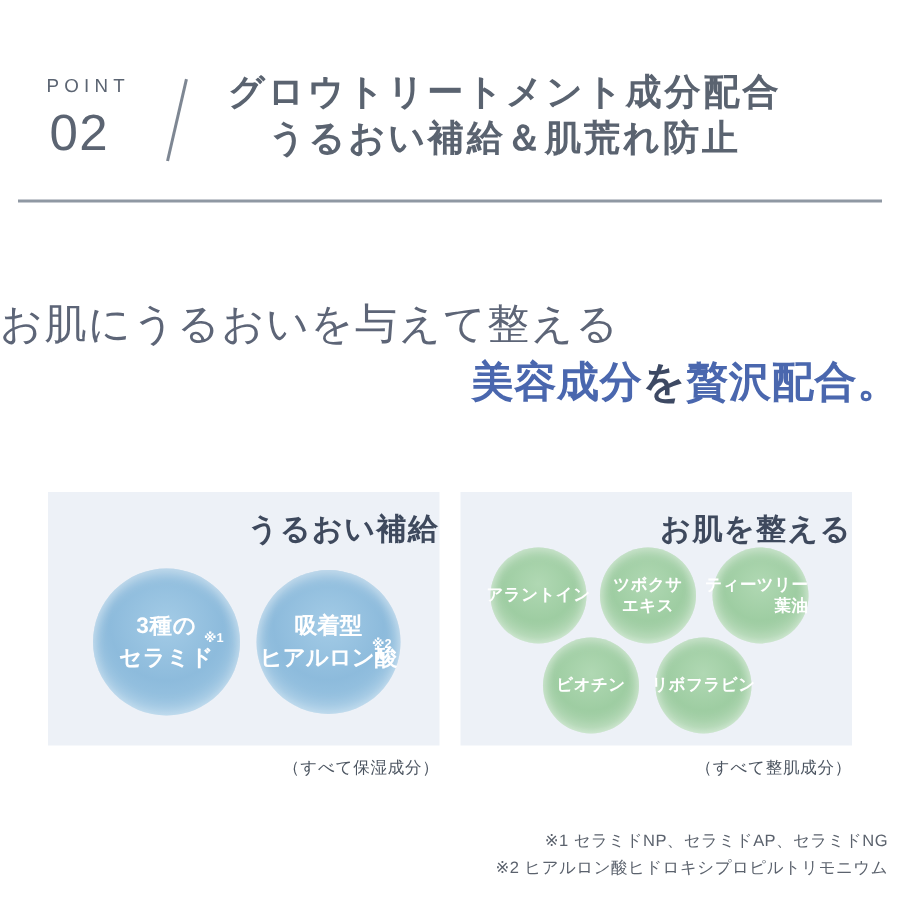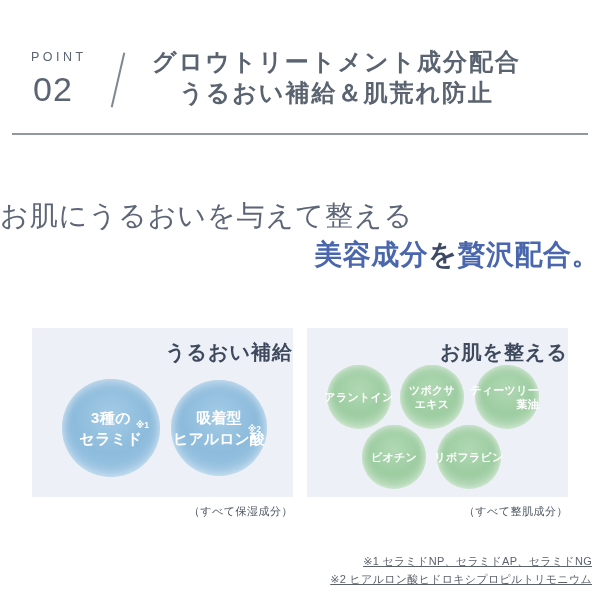--- a/index.html
+++ b/index.html
@@ -54,21 +54,21 @@
   .gb-d{left:55px;top:97px;}
   .gb-e{left:130px;top:97px;justify-content:center;}
 
   .box-note{position:absolute;top:504px;width:261px;text-align:right;font-size:11px;
             color:#4c5561;letter-spacing:0.5px;}
   .note-moisture{left:32px;}
   .note-skin{left:307px;}
 
   
   .footnotes{position:absolute;right:8px;top:553px;text-align:right;font-size:11px;
-             color:#5b626d;line-height:17.5px;letter-spacing:0.3px;text-decoration:underline;}
+             color:#5b626d;line-height:17.5px;letter-spacing:0.3px;}
 </style>
 </head>
 <body>
 
 <div class="page">
 
   <div class="point-label">POINT</div>
   <div class="point-number">02</div>
   <div class="slash"></div>
   <div class="header-title">

